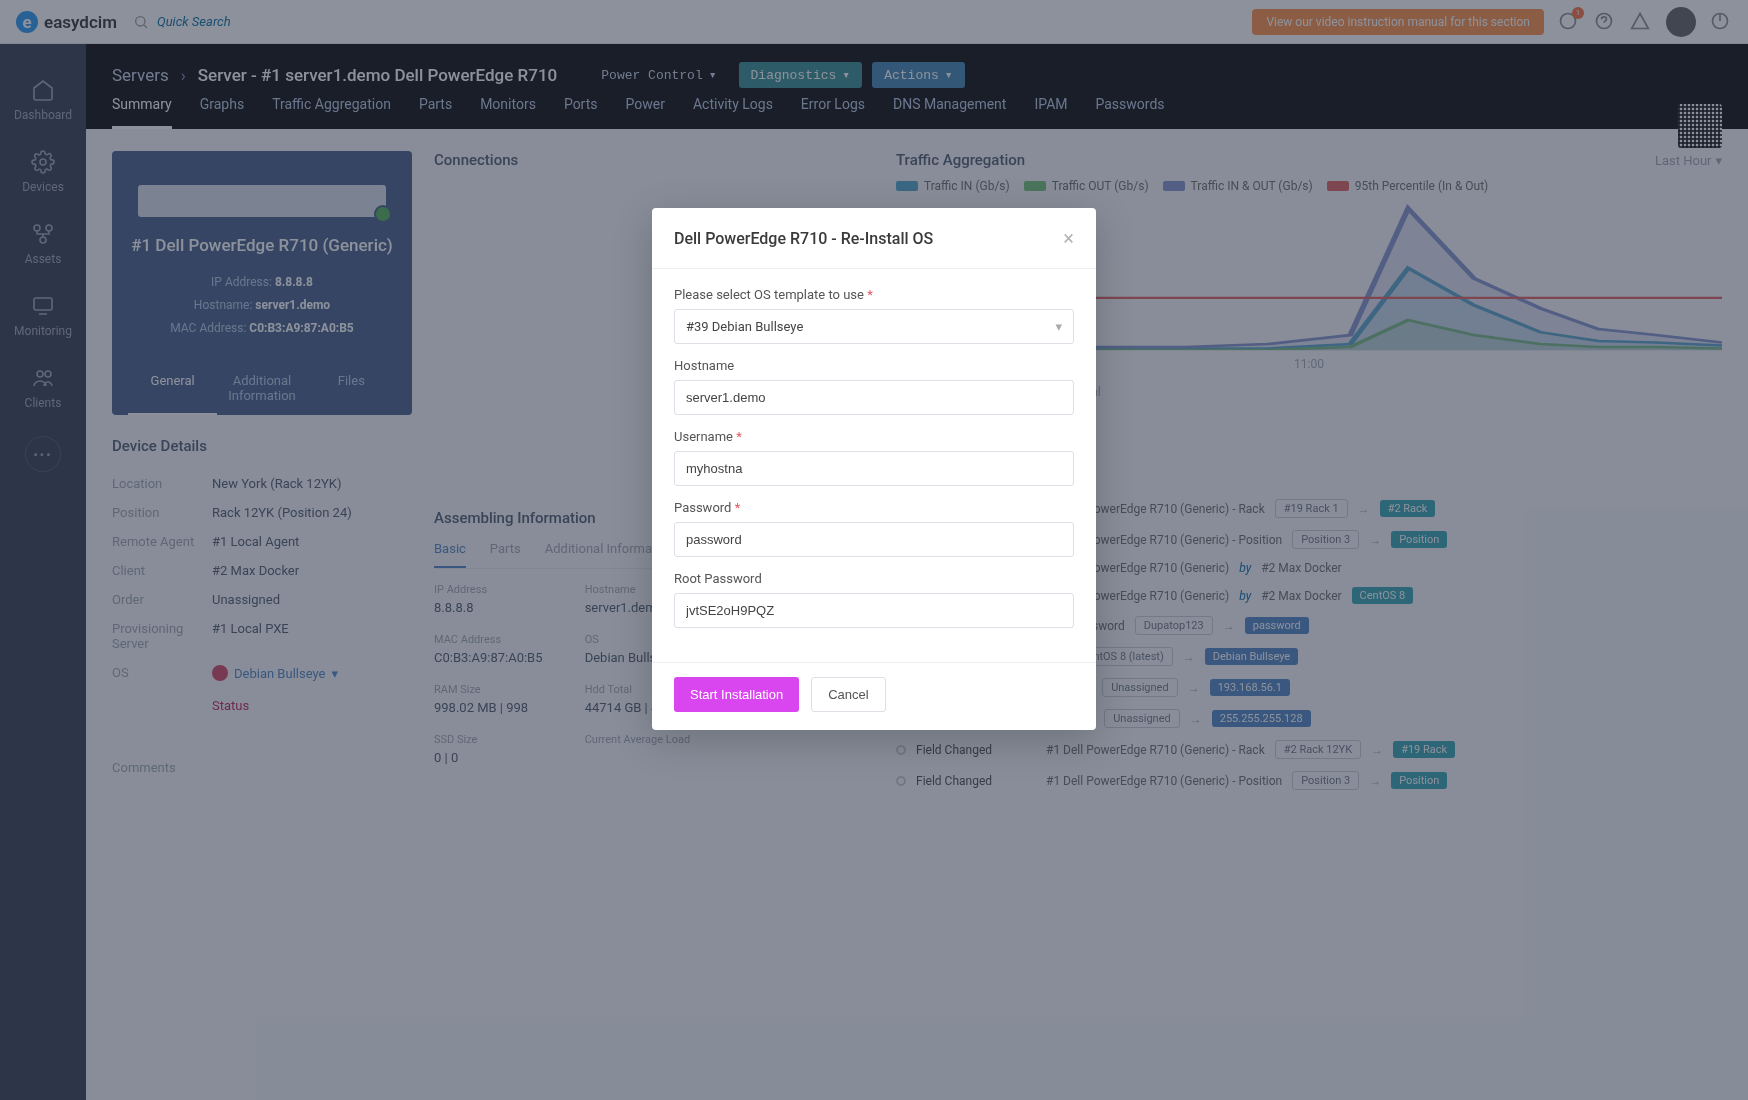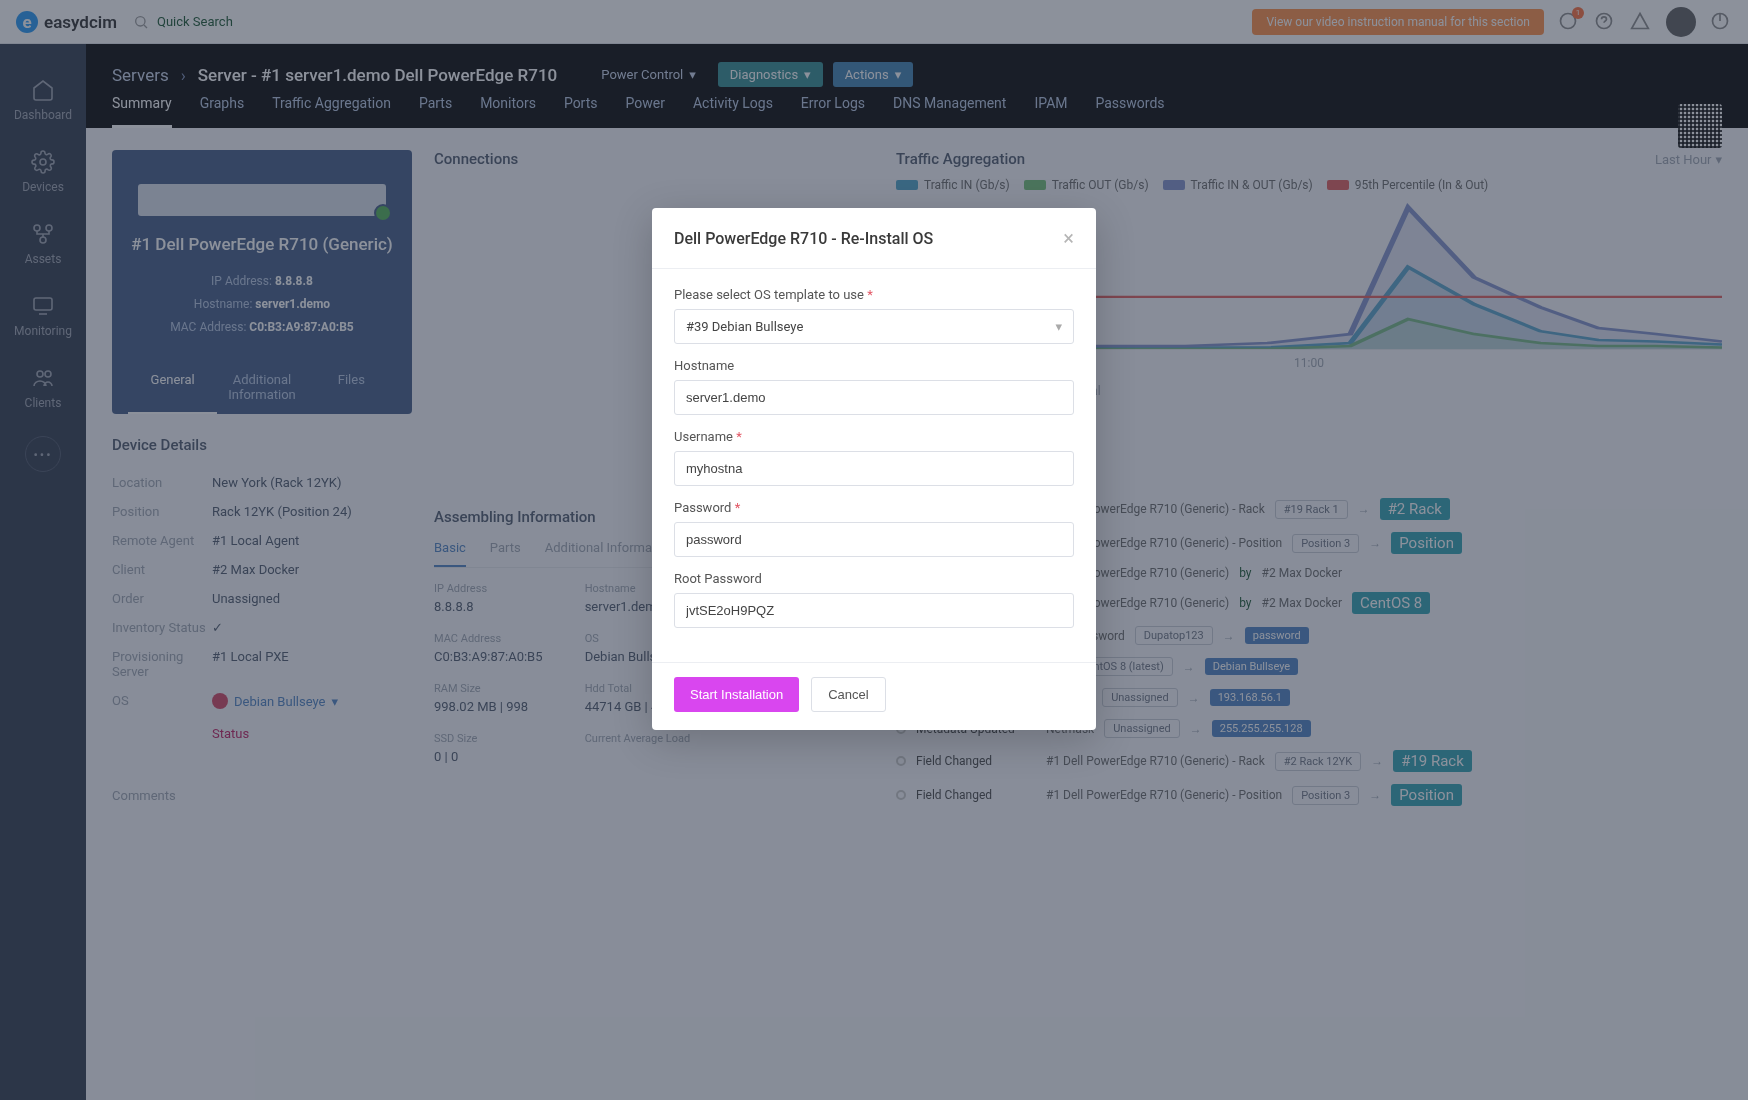--- a/index.html
+++ b/index.html
@@ -23,21 +23,21 @@
 .sidebar-more { width: 36px; height: 36px; border-radius: 50%; border: 1px solid #4a5568; display: flex; align-items: center; justify-content: center; margin: 12px auto; }
 
 
 .main { position: absolute; left: 86px; right: 0; top: 44px; bottom: 0; overflow: hidden; }
 .header-blue { background: #000000; color: #fff; padding: 18px 26px 0; }
 .breadcrumb { display: flex; align-items: center; gap: 12px; font-size: 17px; }
 .breadcrumb .crumb-link { color: #c5d1e8; }
 .breadcrumb .chev { color: #7a8db5; }
 .breadcrumb .crumb-current { color: #fff; font-weight: 500; }
 .bc-actions { display: flex; gap: 10px; margin-left: 20px; }
-.bc-btn { padding: 5px 12px; border-radius: 3px; font-size: 13px; display: flex; align-items: center; gap: 6px; }
+.bc-btn { padding: 5px 12px; border-radius: 3px; font-size: 13px; display: flex; align-items: center; gap: 6px; font-family: Liberation Mono, monospace; }
 .bc-btn.plain { color: #c5d1e8; }
 .bc-btn.teal { background: #2d8a8f; color: #fff; }
 .bc-btn.teal-light { background: #3b7fb0; color: #fff; }
 .qr { position: absolute; right: 26px; top: 60px; width: 44px; height: 44px; background: #fff; border-radius: 3px; background-image: repeating-linear-gradient(0deg,#333 0 2px,#fff 2px 4px), repeating-linear-gradient(90deg,#333 0 2px,#fff 2px 4px); background-blend-mode: multiply; }
 .tabs-main { display: flex; gap: 28px; margin-top: 8px; font-size: 14px; }
 .tab-main { padding-bottom: 14px; color: #b3c4e0; cursor: pointer; }
 .tab-main.active { color: #fff; border-bottom: 3px solid #fff; }
 
 
 .content { padding: 22px 26px; display: flex; gap: 22px; }
@@ -82,40 +82,40 @@
 .bw-item { }
 .bw-lbl { font-size: 12px; color: #9ca3af; }
 .bw-val { font-size: 26px; color: #333; font-weight: 400; margin-top: 4px; }
 
 .activity-list { margin-top: 12px; }
 .activity-row { display: flex; align-items: center; gap: 10px; font-size: 12px; padding: 6px 0; color: #666; }
 .activity-row .circ { width: 10px; height: 10px; border: 2px solid #c5c5c5; border-radius: 50%; flex-shrink: 0; }
 .activity-row .type { color: #444; min-width: 120px; }
 .tag-box { border: 1px solid #c5cad3; padding: 2px 8px; border-radius: 3px; font-size: 11px; color: #6b7280; }
 .tag-blue { background: #4a7fc1; color: #fff; padding: 2px 8px; border-radius: 3px; font-size: 11px; }
-.tag-teal { background: #2a9fb0; color: #fff; padding: 2px 8px; border-radius: 3px; font-size: 15px; }
+.tag-teal { background: #2a9fb0; color: #fff; padding: 2px 8px; border-radius: 3px; font-size: 11px; }
 .arrow-chip { color: #9ca3af; }
 
 
 .overlay { position: absolute; inset: 0; background: rgba(45, 55, 72, 0.55); display: flex; align-items: flex-start; justify-content: center; padding-top: 208px; }
 .modal { width: 444px; background: #fff; border-radius: 4px; box-shadow: 0 10px 40px rgba(0,0,0,.2); }
 .modal-header { padding: 18px 22px; border-bottom: 1px solid #eceef2; display: flex; justify-content: space-between; align-items: center; }
 .modal-title { font-size: 16px; color: #3a3a3a; font-weight: 500; }
 .modal-close { color: #b5b5b5; font-size: 20px; cursor: pointer; }
 .modal-body { padding: 18px 22px 20px; }
 .form-group { margin-bottom: 14px; }
 .form-label { font-size: 13px; color: #555; margin-bottom: 7px; display: block; }
 .req { color: #e25563; }
 .form-input, .form-select { width: 100%; border: 1px solid #dcdfe6; border-radius: 3px; padding: 9px 11px; font-size: 13px; color: #444; background: #fff; }
 .form-select { display: flex; justify-content: space-between; align-items: center; cursor: pointer; }
 .modal-footer { padding: 14px 22px 18px; border-top: 1px solid #eceef2; display: flex; gap: 12px; }
 .btn-primary { background: #d946ef; color: #fff; border: none; padding: 9px 16px; border-radius: 3px; font-size: 13px; cursor: pointer; }
 .btn-outline { background: #fff; color: #555; border: 1px solid #dcdfe6; padding: 9px 16px; border-radius: 3px; font-size: 13px; cursor: pointer; }
 
-.muted { color: #14532d; }
+.muted { color: #0369a1; font-style: italic; }
 </style>
 </head>
 <body>
 
 <div class="topbar">
   <div class="logo">
     <span class="logo-icon">e</span>
     <span>easydcim</span>
   </div>
   <div class="search-wrap">
@@ -262,24 +262,20 @@
               <div class="detail-label">Remote Agent</div>
               <div class="detail-value">#1 Local Agent</div>
             </div>
             <div class="detail-row">
               <div class="detail-label">Client</div>
               <div class="detail-value">#2 Max Docker</div>
             </div>
             <div class="detail-row">
               <div class="detail-label">Order</div>
               <div class="detail-value">Unassigned</div>
-            </div>
-            <div class="detail-row">
-              <div class="detail-label">Inventory Status</div>
-              <div class="detail-value">✓</div>
             </div>
             <div class="detail-row">
               <div class="detail-label">Provisioning Server</div>
               <div class="detail-value">#1 Local PXE</div>
             </div>
             <div class="detail-row">
               <div class="detail-label">OS</div>
               <div class="detail-value os-pill">
                 <span class="dot"></span>
                 <span>Debian Bullseye</span> 

